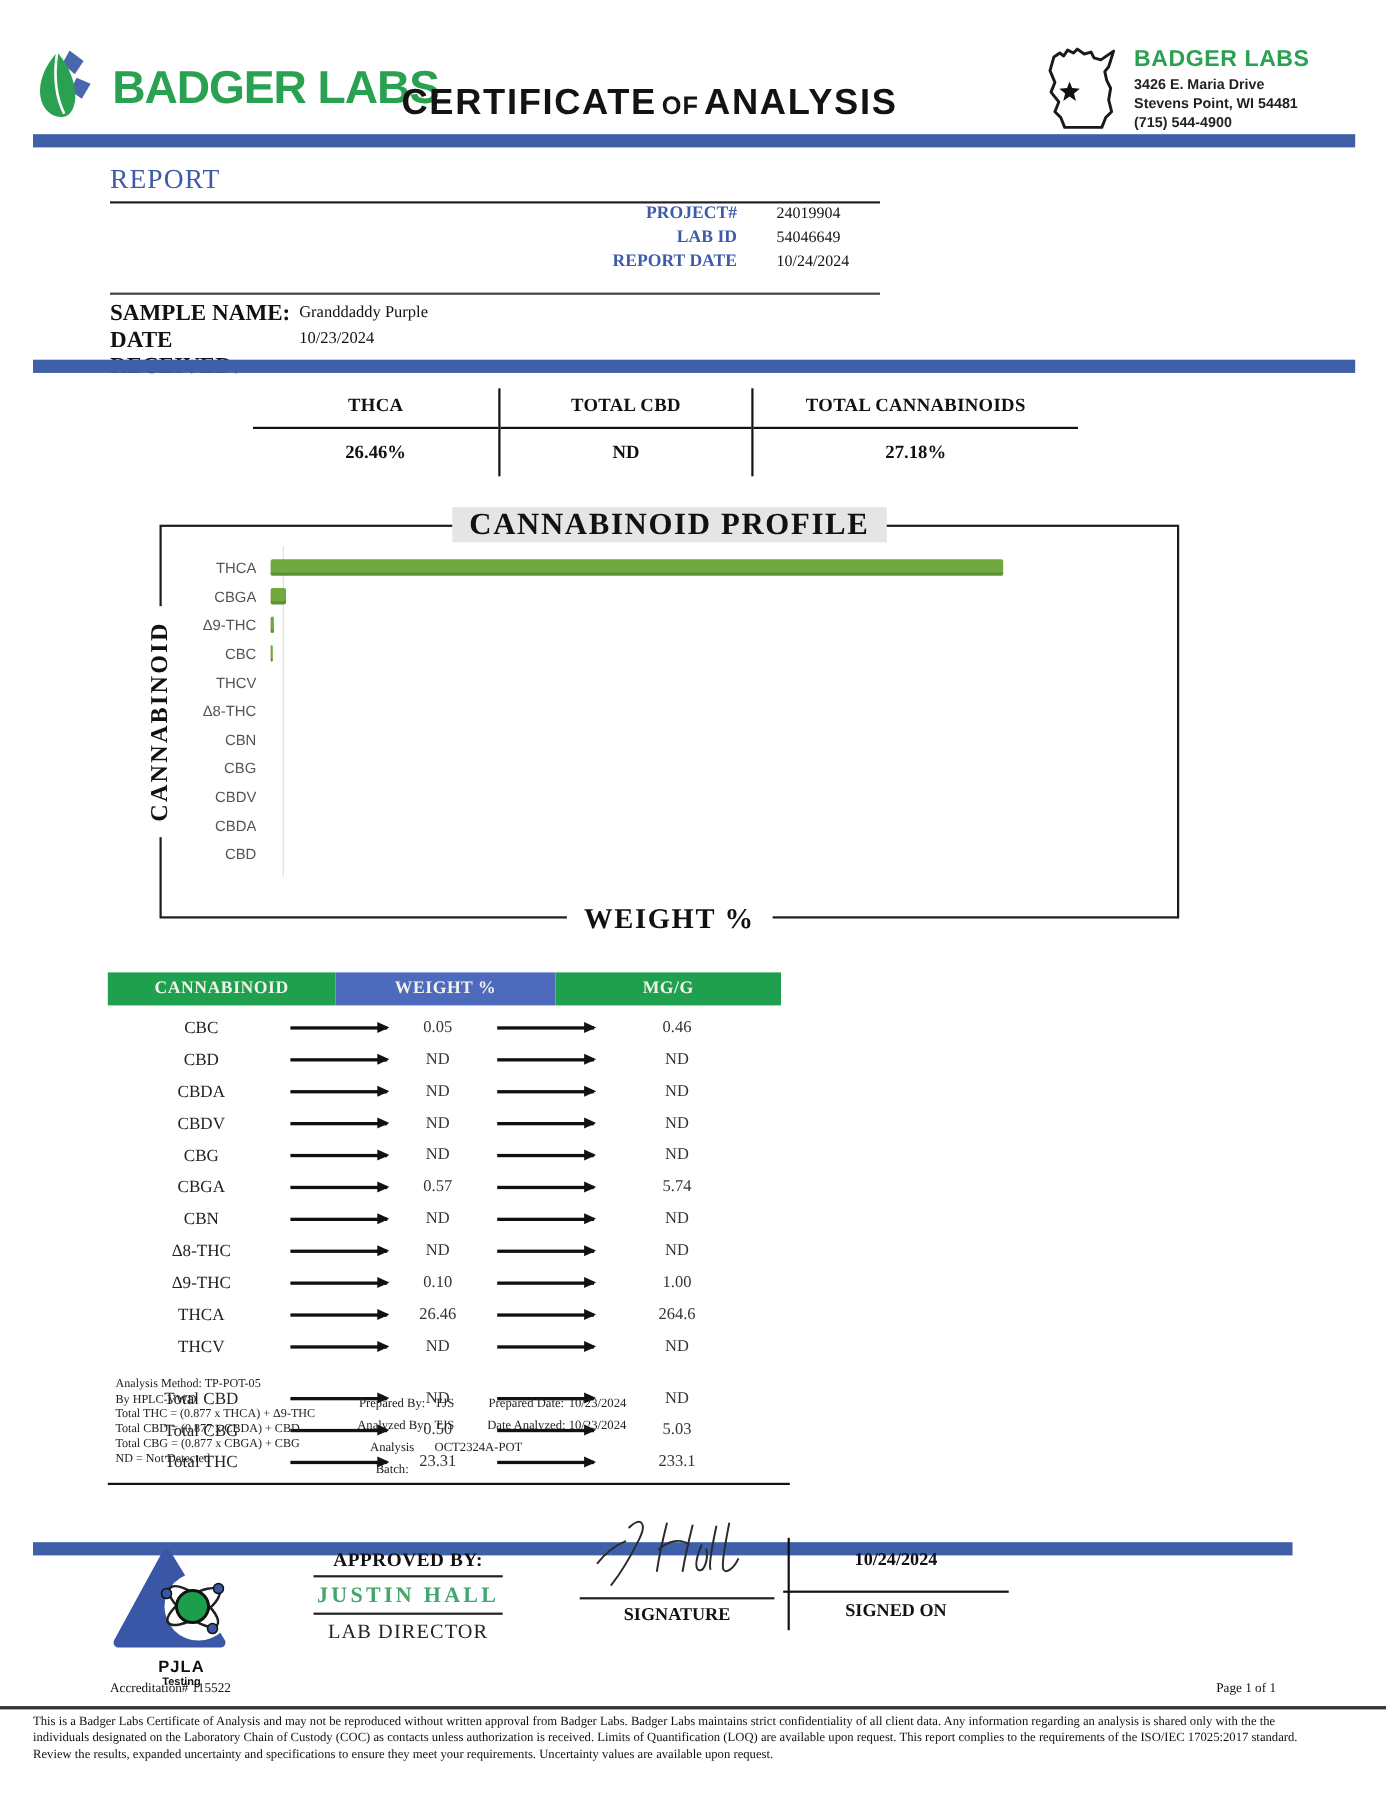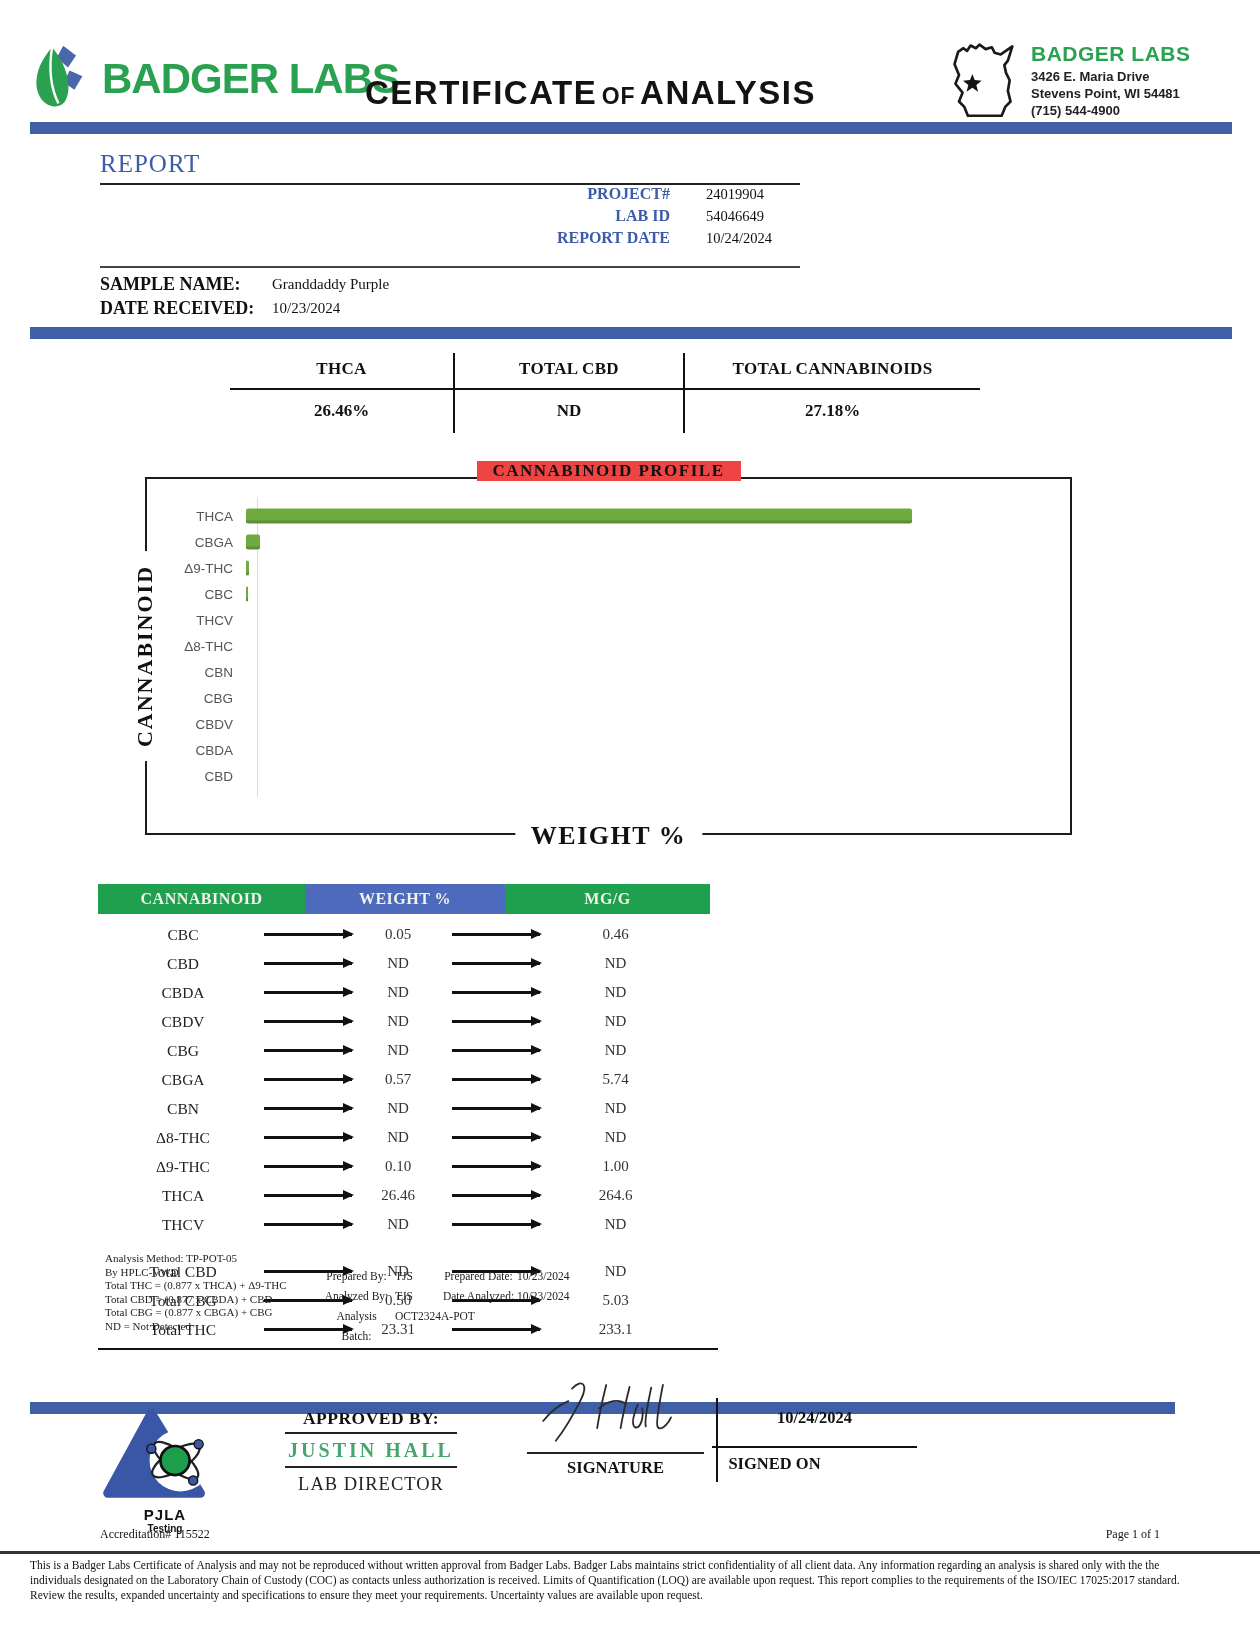--- a/index.html
+++ b/index.html
@@ -26,33 +26,33 @@
   
   .report-head { position:absolute; left:100px; top:150px; width:700px; border-bottom:2px solid #222; padding-bottom:5px; }
   .report-head span { font-weight:normal; font-size:25px; color:#3d5ba8; letter-spacing:1px; }
   .meta { position:absolute; left:480px; top:183px; width:332px; }
   .meta-row { display:flex; line-height:22px;gap:24px; }
   .meta-label { flex:1; text-align:right; font-weight:bold; font-size:16px; color:#3d5ba8; }
   .meta-value { width:118px; padding-left:12px; font-size:14.5px; color:#111; }
   .sample-divider { position:absolute; left:100px; top:266px; width:700px; border-top:2px solid #444; }
   .sample { position:absolute; left:100px; top:272px; }
   .sample-row { display:flex; line-height:24px; }
-  .sample-label { width:172px; font-weight:bold; font-size:18px; }
+  .sample-label { width:172px; font-weight:bold; font-size:21px; }
   .sample-value { font-size:15px; }
 
   
   .summary { position:absolute; left:230px; top:353px; display:grid; grid-template-columns:225px 230px 295px; }
   .sum-col { text-align:center; }
   .sum-col.div { border-right:2px solid #111; }
   .sum-head { font-weight:bold; font-size:17px; padding:6px 0 9px; border-bottom:2.5px solid #111; letter-spacing:0.3px; }
   .sum-val { font-weight:bold; font-size:17px; padding:11px 0 12px; }
 
   
   .chart-frame { position:absolute; left:145px; top:477px; width:927px; height:358px; border:2px solid #1c1c1c; background:#fff; }
-  .chart-title { position:absolute; top:-18px; left:50%; transform:translateX(-50%); background:#ef4444; padding:0 16px; font-weight:bold; font-size:17px; letter-spacing:1.5px; white-space:nowrap; }
+  .chart-title { position:absolute; top:-18px; left:50%; transform:translateX(-50%); background:#e5e5e5; padding:0 16px; font-weight:bold; font-size:28px; letter-spacing:1.5px; white-space:nowrap; }
   .chart-ylabel { position:absolute; top:50%; left:-2px; transform:translate(-50%,-50%) rotate(-90deg); background:#fff; padding:0 14px; font-weight:bold; font-size:22px; letter-spacing:2px; white-space:nowrap; }
   .chart-xlabel { position:absolute; bottom:-18px; left:50%; transform:translateX(-50%); background:#fff; padding:0 16px; font-weight:bold; font-size:26px; letter-spacing:1.5px; white-space:nowrap; }
   .plot-baseline { position:absolute; left:110px; top:18px; height:300px; width:1px; background:#dcdcdc; }
   .chart-rows { position:absolute; top:24px; left:0; width:100%; }
   .chart-row { display:flex; align-items:center; height:26px; }
   .cat-label { width:98px; text-align:right; padding-right:12px; font-family:"Liberation Sans",sans-serif; font-size:13.5px; color:#555; }
   .bar-track { flex:1; position:relative; height:100%; }
   .bar-el { position:absolute; left:1px; top:50%; transform:translateY(-50%); height:15px; background:#6fa93f; border-radius:2px; box-shadow:inset 0 -3px 0 rgba(0,0,0,0.15); }
   .chart-ticks { position:absolute; top:320px; left:0; width:100%; height:20px; }
   .tick { position:absolute; transform:translateX(-50%); font-family:"Liberation Sans",sans-serif; font-size:13.5px; color:#8a8a8a; white-space:nowrap; }
@@ -88,21 +88,21 @@
   .approve-block { position:absolute; left:285px; top:1408px; width:172px; text-align:center; }
   .approved-by { font-weight:bold; font-size:17.5px; letter-spacing:0.5px; padding-bottom:3px; border-bottom:2.5px solid #222; }
   .approver-name { font-weight:bold; font-size:20px; color:#44a56d; letter-spacing:3px; padding:5px 0 4px; border-bottom:2.5px solid #222; }
   .approver-title { font-size:18.5px; color:#222; padding-top:6px; letter-spacing:1px; }
   .sig-svg { position:absolute; left:528px; top:1376px; }
   .sig-line { position:absolute; left:527px; top:1452px; width:177px; border-top:2px solid #222; }
   .sig-label { position:absolute; left:527px; top:1458px; width:177px; text-align:center; font-weight:bold; font-size:16.5px; }
   .vert-div { position:absolute; left:716px; top:1398px; height:84px; border-left:2.5px solid #111; }
   .signed-date { position:absolute; left:712px; top:1408px; width:205px; text-align:center; font-weight:bold; font-size:16.5px; }
   .date-line { position:absolute; left:712px; top:1446px; width:205px; border-top:2px solid #111; }
-  .signed-label { position:absolute; left:672px; top:1454px; width:205px; text-align:center; font-weight:bold; font-size:16.5px; }
+  .signed-label { position:absolute; left:712px; top:1454px; width:205px; text-align:center; font-weight:bold; font-size:16.5px; }
 
   
   .page-num { position:absolute; right:100px; top:1527px; font-size:12px; }
   .footer-line { position:absolute; left:0; top:1551px; width:1260px; border-top:3px solid #333; }
   .disclaimer { position:absolute; left:30px; top:1558px; width:1150px; font-size:11.5px; color:#111; line-height:15px; }
 </style>
 </head>
 <body>
 
 <div class="page">

